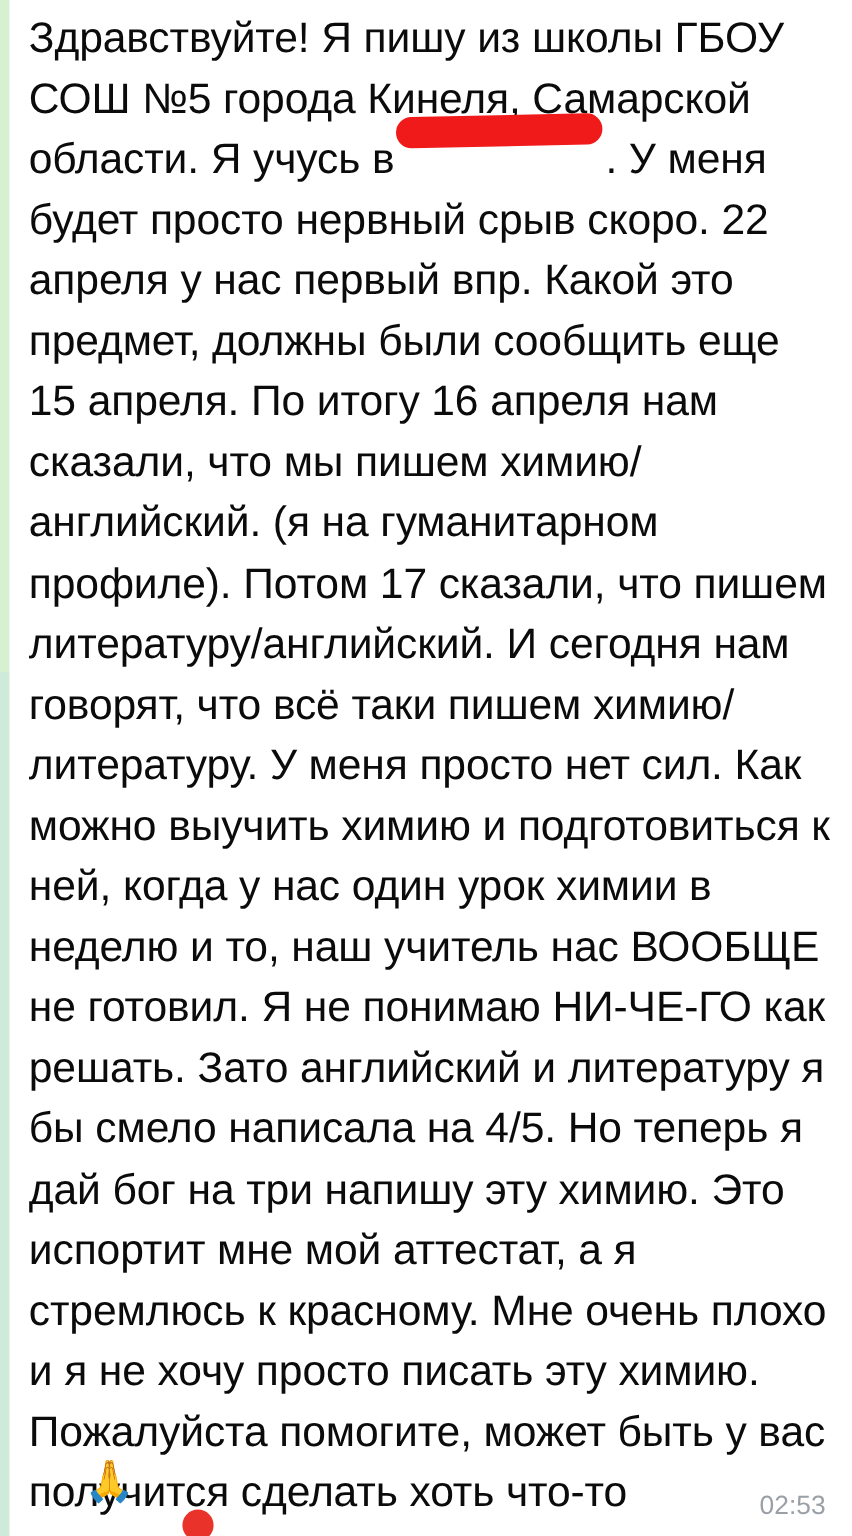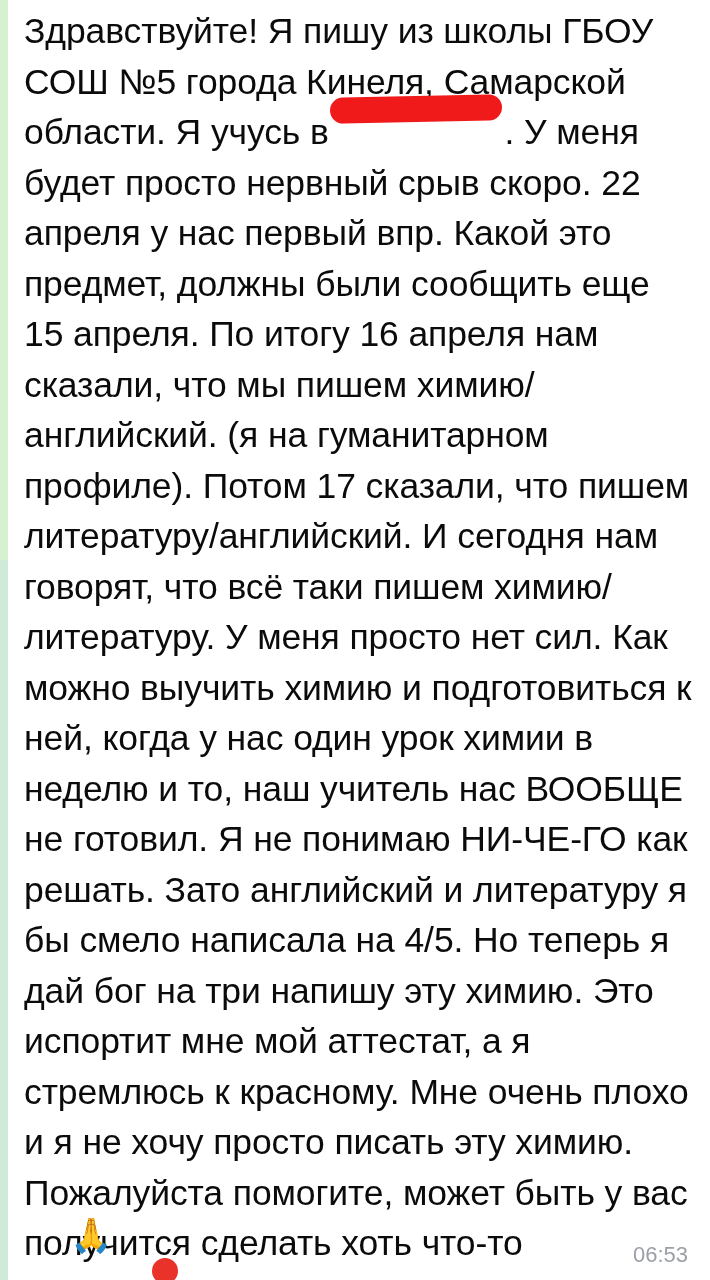--- a/index.html
+++ b/index.html
@@ -115,15 +115,15 @@
   <div class="bubble">
     <p class="msg-text">Здравствуйте! Я пишу из школы ГБОУ СОШ №5 города Кинеля, Самарской области. Я учусь в                  . У меня будет просто нервный срыв скоро. 22 апреля у нас первый впр. Какой это предмет, должны были сообщить еще 15 апреля. По итогу 16 апреля нам сказали, что мы пишем химию/английский. (я на гуманитарном профиле). Потом 17 сказали, что пишем литературу/английский. И сегодня нам говорят, что всё таки пишем химию/литературу. У меня просто нет сил. Как можно выучить химию и подготовиться к ней, когда у нас один урок химии в неделю и то, наш учитель нас ВООБЩЕ не готовил. Я не понимаю НИ-ЧЕ-ГО как решать. Зато английский и литературу я бы смело написала на 4/5. Но теперь я дай бог на три напишу эту химию. Это испортит мне мой аттестат, а я стремлюсь к красному. Мне очень плохо и я не хочу просто писать эту химию. Пожалуйста помогите, может быть у вас получится сделать хоть что-то</p>
   </div>
 
   <div class="redaction"></div>
 
   <div class="emoji-pray">🙏</div>
 
   <div class="reaction-dot"></div>
 
-  <div class="timestamp">06:53</div>
+  <div class="timestamp">02:53</div>
 
 </div>
 
 </body></html>

